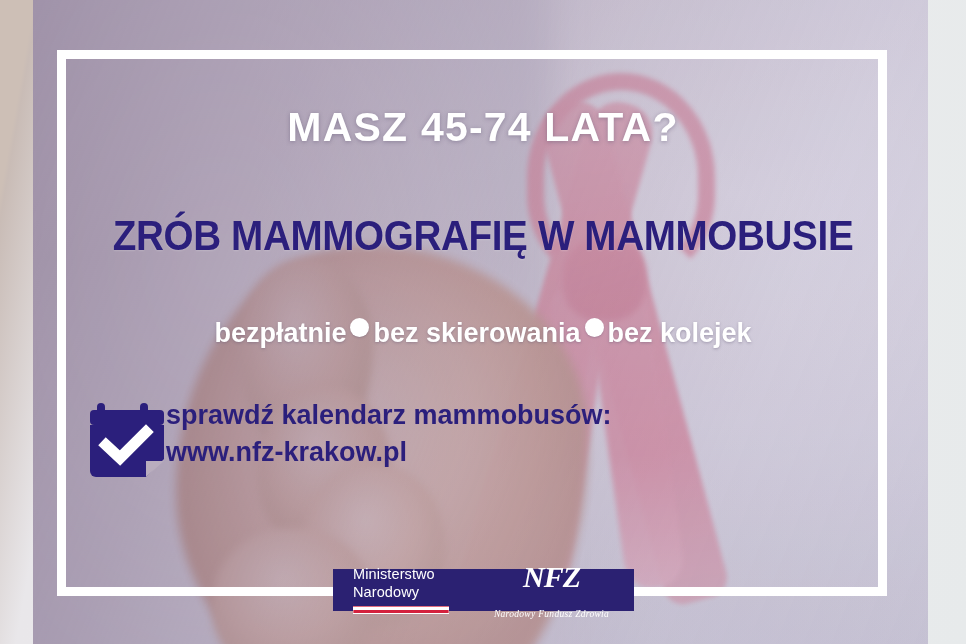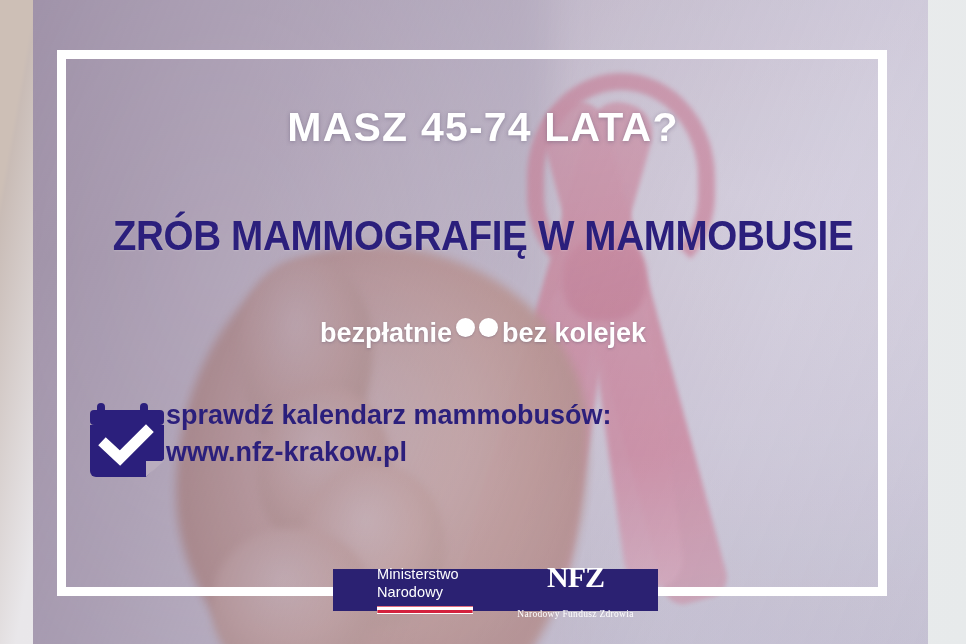--- a/index.html
+++ b/index.html
@@ -242,21 +242,20 @@
   
   .logo-bar {
     position: absolute;
     left: 333px;
     top: 553px;
     width: 301px;
     height: 42px;
     background: #2b2172;
     display: flex;
     align-items: center;
-    padding-left: 24px;
   }
   .mz-block {
     position: relative;
     padding: 0 0 0 20px;
     width: 146px;
     box-sizing: border-box;
   }
   .mz-line {
     color: #ffffff;
     font-size: 14.5px;
@@ -268,20 +267,21 @@
     width: 96px;
     height: 8px;
     background: linear-gradient(#ffffff 0 50%, #d4213d 50% 100%);
     border: .5px solid rgba(255,255,255,.35);
     box-sizing: border-box;
   }
   .nfz-block {
     flex: 1 1 auto;
     text-align: center;
     padding-right: 10px;
+    font-style: italic;
   }
   .nfz-mark {
     font-family: "Liberation Serif", serif;
     color: #ffffff;
     font-size: 30px;
     font-weight: bold;
     letter-spacing: -1px;
     line-height: 1;
     position: relative;
     display: inline-block;
@@ -326,20 +326,21 @@
 
   <div class="content">
 
     <div class="headline">MASZ 45-74 LATA?</div>
 
     <div class="subhead">ZRÓB MAMMOGRAFIĘ W MAMMOBUSIE</div>
 
     <div class="benefits">
       <span>bezpłatnie</span>
       <span class="bullet-dot"></span>
+      <span>bez skierowania</span>
       <span class="bullet-dot"></span>
       <span>bez kolejek</span>
     </div>
 
     <div class="calendar-block">
       <svg class="cal-icon" viewBox="0 0 78 80">
         <rect x="9" y="4" width="8" height="18" rx="4" fill="#2b1f7c"></rect>
         <rect x="52" y="4" width="8" height="18" rx="4" fill="#2b1f7c"></rect>
         <rect x="2" y="11" width="74" height="15" rx="4" fill="#2b1f7c"></rect>
         <path d="M2 26 H76 V60 L58 78 H8 a6 6 0 0 1 -6 -6 Z" fill="#2b1f7c"></path>

